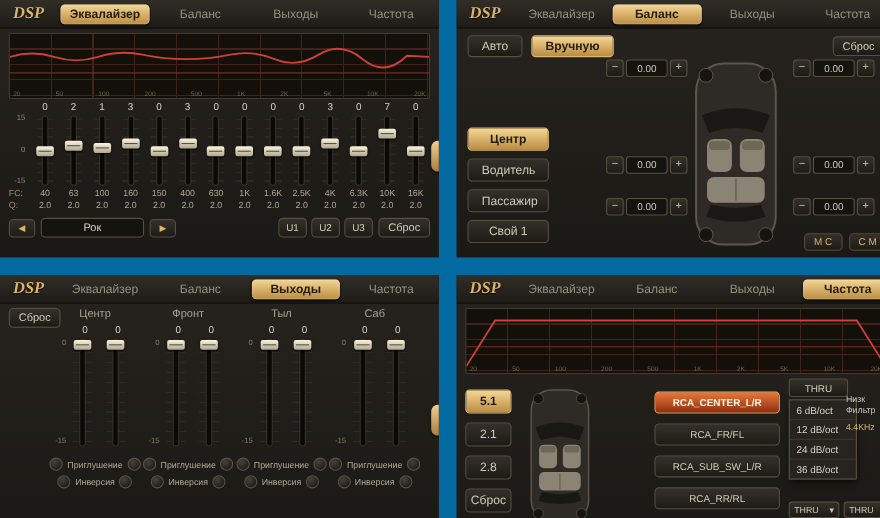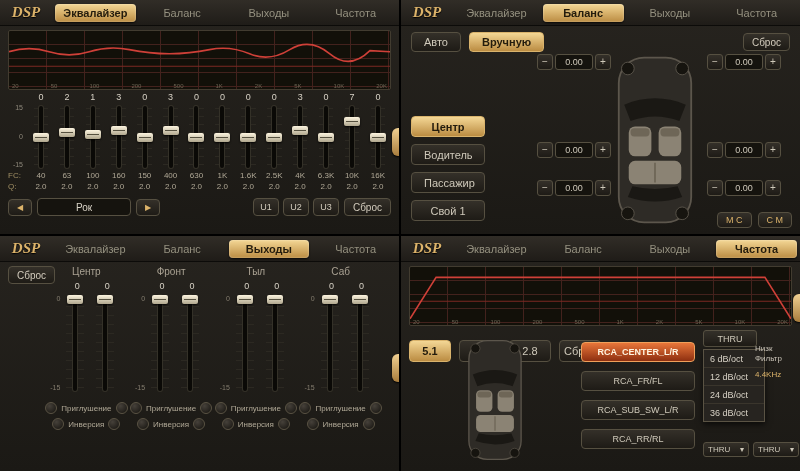--- a/index.html
+++ b/index.html
@@ -1,16 +1,16 @@
 <!DOCTYPE html>
 <html><head>
 <meta charset="utf-8">
 <style>
   html,body{margin:0;padding:0;background:#8a8a8a;}
-  .board{width:800px;height:471px;display:grid;grid-template-columns:399px 399px;grid-template-rows:234px 235px;gap:2px;background:#000000;font-family:"Liberation Sans","DejaVu Sans",sans-serif;}
+  .board{width:800px;height:471px;display:grid;grid-template-columns:399px 399px;grid-template-rows:234px 235px;gap:16px;background:#0369a1;font-family:"Liberation Sans","DejaVu Sans",sans-serif;}
   .panel{position:relative;background:linear-gradient(#27241f,#1b1915);overflow:hidden;color:#c9c3b7;}
   button{font-family:inherit;cursor:default;}
 
   
   .hdr{display:flex;align-items:center;height:25px;background:linear-gradient(#312d27,#1f1c18);border-bottom:1px solid #0c0b09;}
   .logo{width:52px;text-align:center;font-family:"Liberation Serif","DejaVu Serif",serif;font-style:italic;font-weight:700;font-size:15px;color:#dcb36a;text-shadow:0 1px 1px #000;}
   .tab{flex:1;margin:3px 3px;padding:3px 0;text-align:center;font-size:11px;color:#94907f;border-radius:4px;}
   .tab.active{background:linear-gradient(#f4d795,#bb8c42);color:#241c0d;font-weight:700;box-shadow:0 1px 2px rgba(0,0,0,.7), inset 0 0 2px rgba(255,255,255,.5);}
 
   
@@ -75,21 +75,21 @@
   .gsliders{display:flex;height:100px;}
   .gscale{width:12px;display:flex;flex-direction:column;justify-content:space-between;align-items:flex-end;padding:2px 2px;font-size:7px;color:#857e6f;box-sizing:border-box;}
   .otrack{position:relative;width:26px;height:100px;margin-right:4px;}
   .otrack::after{content:"";position:absolute;left:4px;right:4px;top:4px;bottom:4px;background:repeating-linear-gradient(to bottom,#2c2922 0 1px,transparent 1px 9px);}
   .otrack::before{content:"";position:absolute;left:50%;top:2px;bottom:2px;width:4px;transform:translateX(-50%);background:#0a0906;border-radius:2px;box-shadow:0 0 0 1px #343128;z-index:1;}
   .crow{display:flex;align-items:center;gap:4px;margin-top:9px;font-size:8px;color:#b0a896;}
   .crow + .crow{margin-top:4px;}
   .chk{width:10px;height:10px;border-radius:50%;background:radial-gradient(circle at 35% 30%,#46413a,#14120e);border:1px solid #5a5344;}
 
   
-  .chan-col{position:absolute;left:8px;top:104px;display:flex;flex-direction:row;gap:8px;}
+  .chan-col{position:absolute;left:8px;top:104px;display:flex;flex-direction:column;gap:8px;}
   .chbtn{width:42px;height:22px;padding:0;}
   .rca-col{position:absolute;left:180px;top:106px;display:flex;flex-direction:column;gap:9px;}
   .rcabtn{width:114px;height:20px;border-radius:4px;border:1px solid #565041;background:linear-gradient(#343029,#1e1b16);color:#cfc9ba;font-size:9px;padding:0;}
   .rcabtn.ract{background:linear-gradient(#e8763a,#8e2f10);border-color:#f0a05a;color:#fff4e0;font-weight:700;}
   .dd{position:absolute;left:302px;top:94px;width:62px;}
   .dd-head{width:52px;height:15px;border:1px solid #565041;background:linear-gradient(#343029,#1e1b16);color:#cfc9ba;font-size:9px;display:flex;align-items:center;justify-content:center;border-radius:3px;margin-bottom:2px;}
   .dd-list{border:1px solid #5a5344;background:#272420;box-shadow:0 2px 6px rgba(0,0,0,.7);}
   .dd-opt{height:17px;display:flex;align-items:center;padding-left:6px;font-size:9px;color:#d8d2c6;border-bottom:1px solid #3a352c;}
   .dd-opt:last-child{border-bottom:none;}
   .flt{position:absolute;left:354px;top:108px;font-size:8px;color:#c9c3b7;line-height:10px;}

